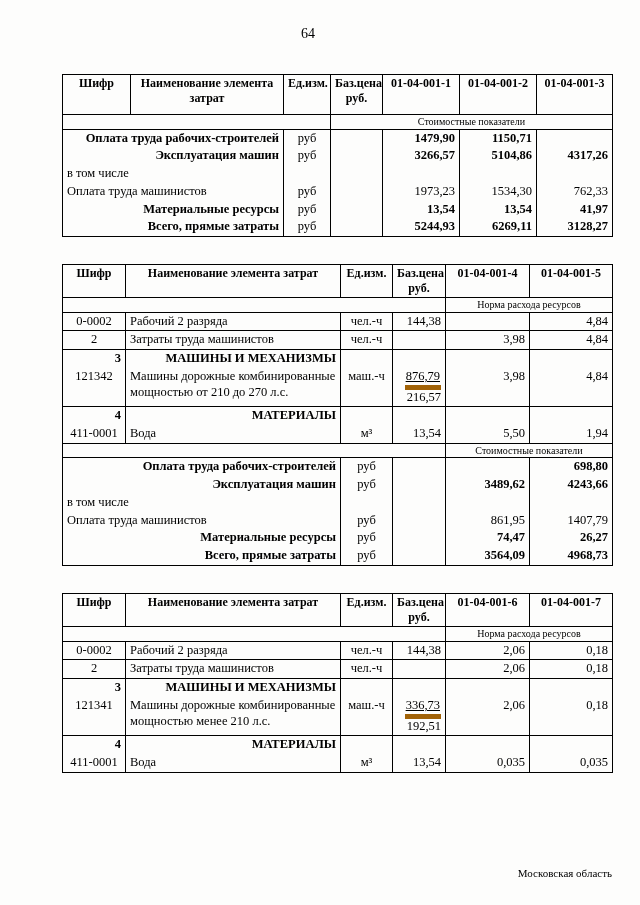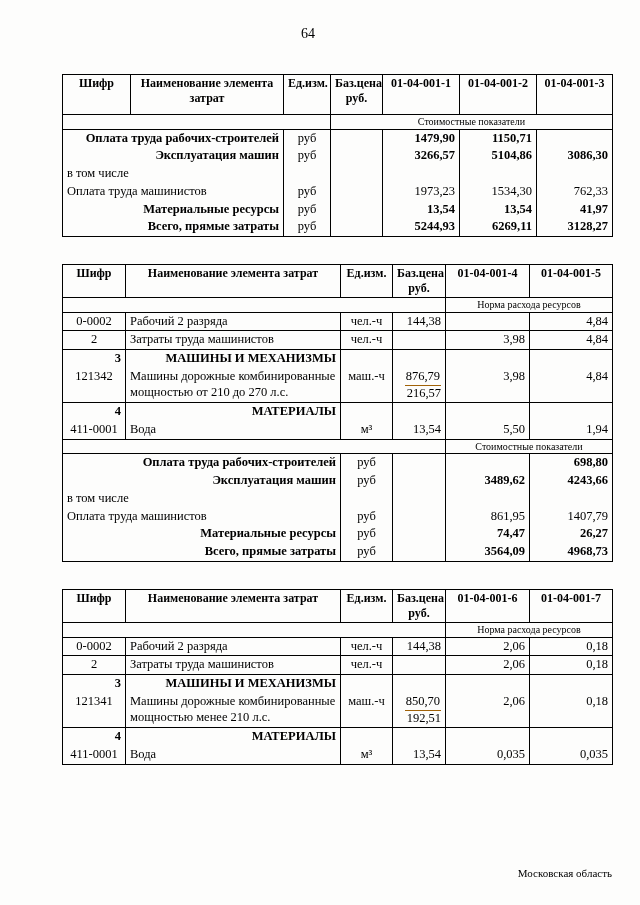--- a/index.html
+++ b/index.html
@@ -25,21 +25,21 @@
   tr.bb > td { border-bottom: 1px solid #000; }
   td.hc { font-weight: bold; font-size: 12px; text-align: center; vertical-align: middle; padding: 2px 1px; line-height: 1.2; }
   tr.head1 { height: 40px; }
   tr.head2 { height: 31px; }
   tr.lbl td { font-size: 10px; line-height: 1.15; padding: 1px 4px; text-align: center; }
   td.ctr { text-align: center; }
   td.num { text-align: right; padding-right: 7px; }
   td.b { font-weight: bold; text-align: right; }
   td.vm { vertical-align: middle; }
   td.pr70 { padding-right: 70px; }
-  .frac-top { display: inline-block; border-bottom: 1px solid #a16207; padding: 0 1px; }
+  .frac-top { display: inline-block; border-bottom: 5px solid #a16207; padding: 0 1px; text-decoration: underline; }
   .footer { position: absolute; right: 28px; bottom: 26px; font-size: 11px; }
 </style>
 </head>
 <body>
 
 <div class="page-number">64</div>
 
 <div class="tables">
 
   <table class="doc">
@@ -73,21 +73,21 @@
         <td class="num b">1479,90</td>
         <td class="num b">1150,71</td>
         <td class="num b"></td>
       </tr>
       <tr>
         <td colspan="2" class="b">Эксплуатация машин</td>
         <td class="ctr">руб</td>
         <td></td>
         <td class="num b">3266,57</td>
         <td class="num b">5104,86</td>
-        <td class="num b">3086,30</td>
+        <td class="num b">4317,26</td>
       </tr>
       <tr>
         <td colspan="2">в том числе</td>
         <td></td>
         <td></td>
         <td></td>
         <td></td>
         <td></td>
       </tr>
       <tr>
@@ -283,21 +283,21 @@
         <td></td>
         <td></td>
         <td></td>
         <td></td>
       </tr>
       <tr class="bb">
         <td class="ctr">121341</td>
         <td>Машины дорожные комбинированные мощностью менее 210 л.с.</td>
         <td class="ctr vm">маш.-ч</td>
         <td class="num vm">
-          <div><span class="frac-top">850,70</span></div>
+          <div><span class="frac-top">336,73</span></div>
           <div>192,51</div>
         </td>
         <td class="num vm">2,06</td>
         <td class="num vm">0,18</td>
       </tr>
       <tr>
         <td class="ctr b">4</td>
         <td class="b">МАТЕРИАЛЫ</td>
         <td></td>
         <td></td>

